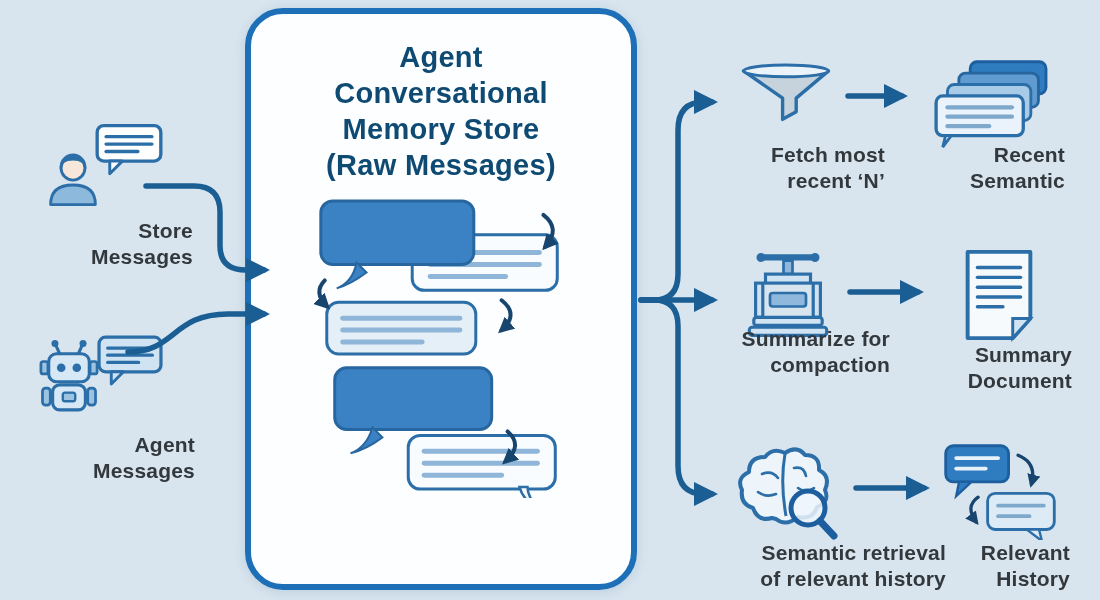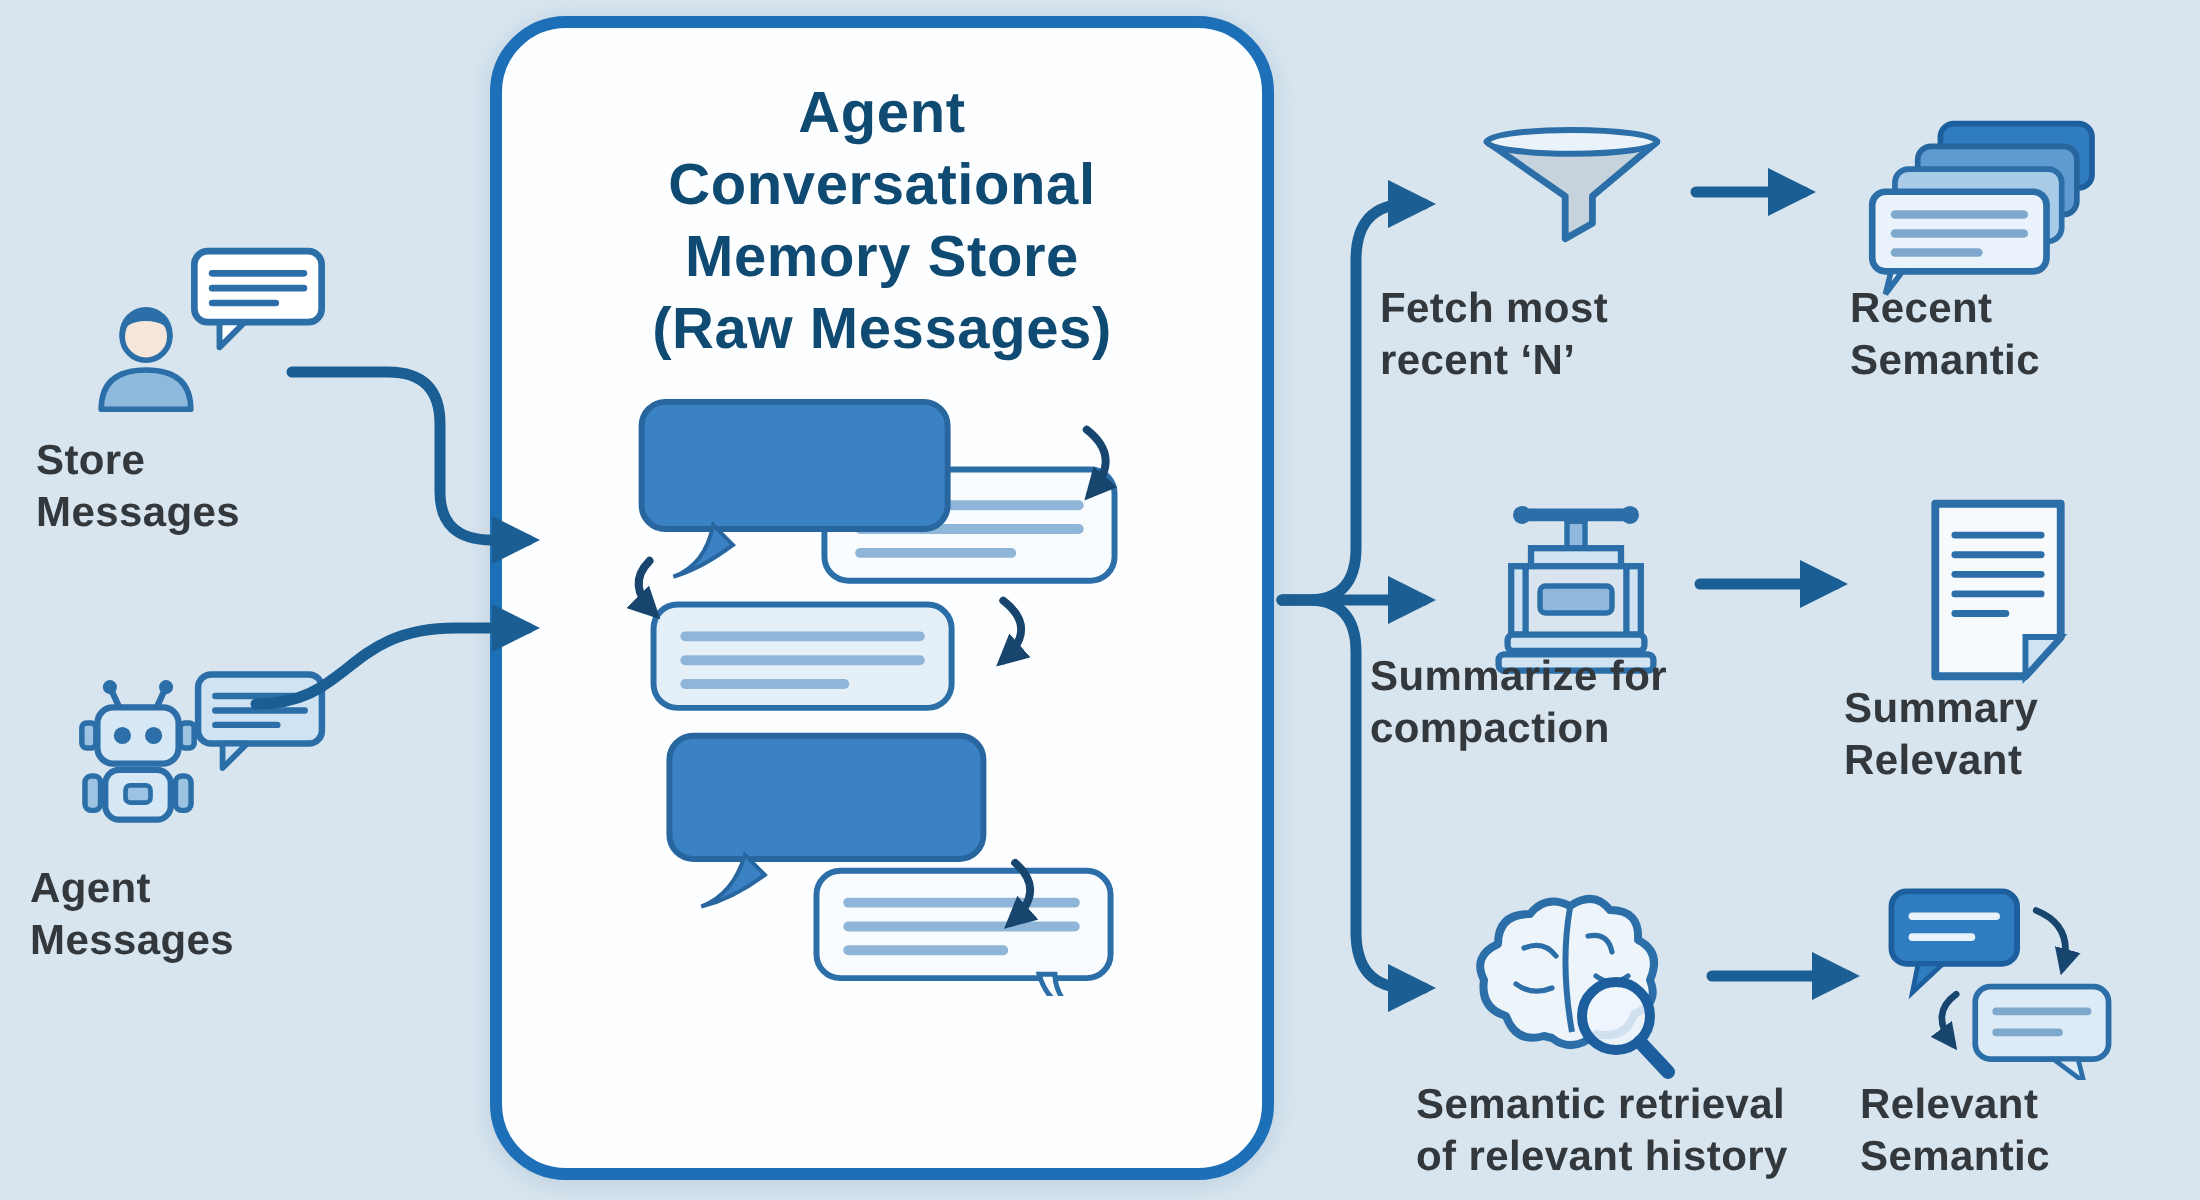--- a/index.html
+++ b/index.html
@@ -2,21 +2,21 @@
 <html><head>
 <meta charset="utf-8">
 <style>
   html,body{margin:0;padding:0;background:#d8e5ef;}
   .canvas{
     position:relative;width:1100px;height:600px;background:#d8e5ef;
     font-family:"Liberation Sans","DejaVu Sans",sans-serif;overflow:hidden;
   }
   .icon{position:absolute;z-index:2;}
   .label{
-    position:absolute;z-index:2;text-align:left;white-space:pre-line;
+    position:absolute;z-index:2;text-align:right;white-space:pre-line;
     font-weight:600;font-size:21px;line-height:1.22;color:#32383c;letter-spacing:.2px;
   }
   .store-box{
     position:absolute;left:245px;top:8px;width:392px;height:582px;box-sizing:border-box;
     background:#fdfeff;border:6px solid #1d6fb8;border-radius:38px;z-index:1;
     box-shadow:0 2px 12px rgba(20,70,110,.14);
   }
   .store-title{
     margin-top:26px;text-align:center;white-space:pre-line;
     font-size:29px;line-height:1.24;font-weight:700;color:#0f4a73;letter-spacing:.3px;
@@ -192,21 +192,21 @@
         <line x1="18" y1="32" x2="62" y2="32"></line>
         <line x1="18" y1="42" x2="62" y2="42"></line>
         <line x1="18" y1="52" x2="62" y2="52"></line>
         <line x1="18" y1="62" x2="44" y2="62"></line>
       </g>
     </svg>
 
     <div class="label" style="left:685px;top:326px;width:205px">Summarize for
 compaction</div>
     <div class="label" style="left:922px;top:342px;width:150px">Summary
-Relevant</div>
+Document</div>
   </div>
 
   <div>
     <svg class="icon" style="left:732px;top:442px;width:110px;height:100px" viewBox="0 0 110 100">
       <path d="M40,76 Q26,80 21,66 Q8,62 10,48 Q4,36 17,30 Q17,15 33,15 Q41,5 53,11 Q65,3 73,13 Q88,13 87,28 Q99,34 93,48 Q98,60 85,65 Q81,78 66,75 Q54,85 44,77 Z" fill="#edf5fb" stroke="#2b6ea8" stroke-width="4" stroke-linejoin="round"></path>
       <path d="M53,12 Q48,40 54,74" fill="none" stroke="#2b6ea8" stroke-width="3"></path>
       <path d="M30,32 q10,-4 16,4 M62,26 q10,-2 12,8 M26,50 q8,6 18,2 M66,46 q8,6 16,0" fill="none" stroke="#2b6ea8" stroke-width="2.6" stroke-linecap="round"></path>
       <circle cx="76" cy="66" r="17" fill="rgba(237,245,251,0.85)" stroke="#1d5f9e" stroke-width="5"></circle>
       <line x1="88" y1="79" x2="102" y2="94" stroke="#1d5f9e" stroke-width="7" stroke-linecap="round"></line>
     </svg>
@@ -224,16 +224,16 @@
       <g stroke="#7fa9cc" stroke-width="4" stroke-linecap="round">
         <line x1="63" y1="69" x2="111" y2="69"></line>
         <line x1="63" y1="80" x2="96" y2="80"></line>
       </g>
       <path d="M42,60 q-14,10 -2,26" fill="none" stroke="#17456e" stroke-width="3.5" stroke-linecap="round" marker-end="url(#arrs)"></path>
     </svg>
 
     <div class="label" style="left:708px;top:540px;width:238px">Semantic retrieval
 of relevant history</div>
     <div class="label" style="left:930px;top:540px;width:140px">Relevant
-Semantic</div>
+History</div>
   </div>
 
 </div>
 
 </body></html>

